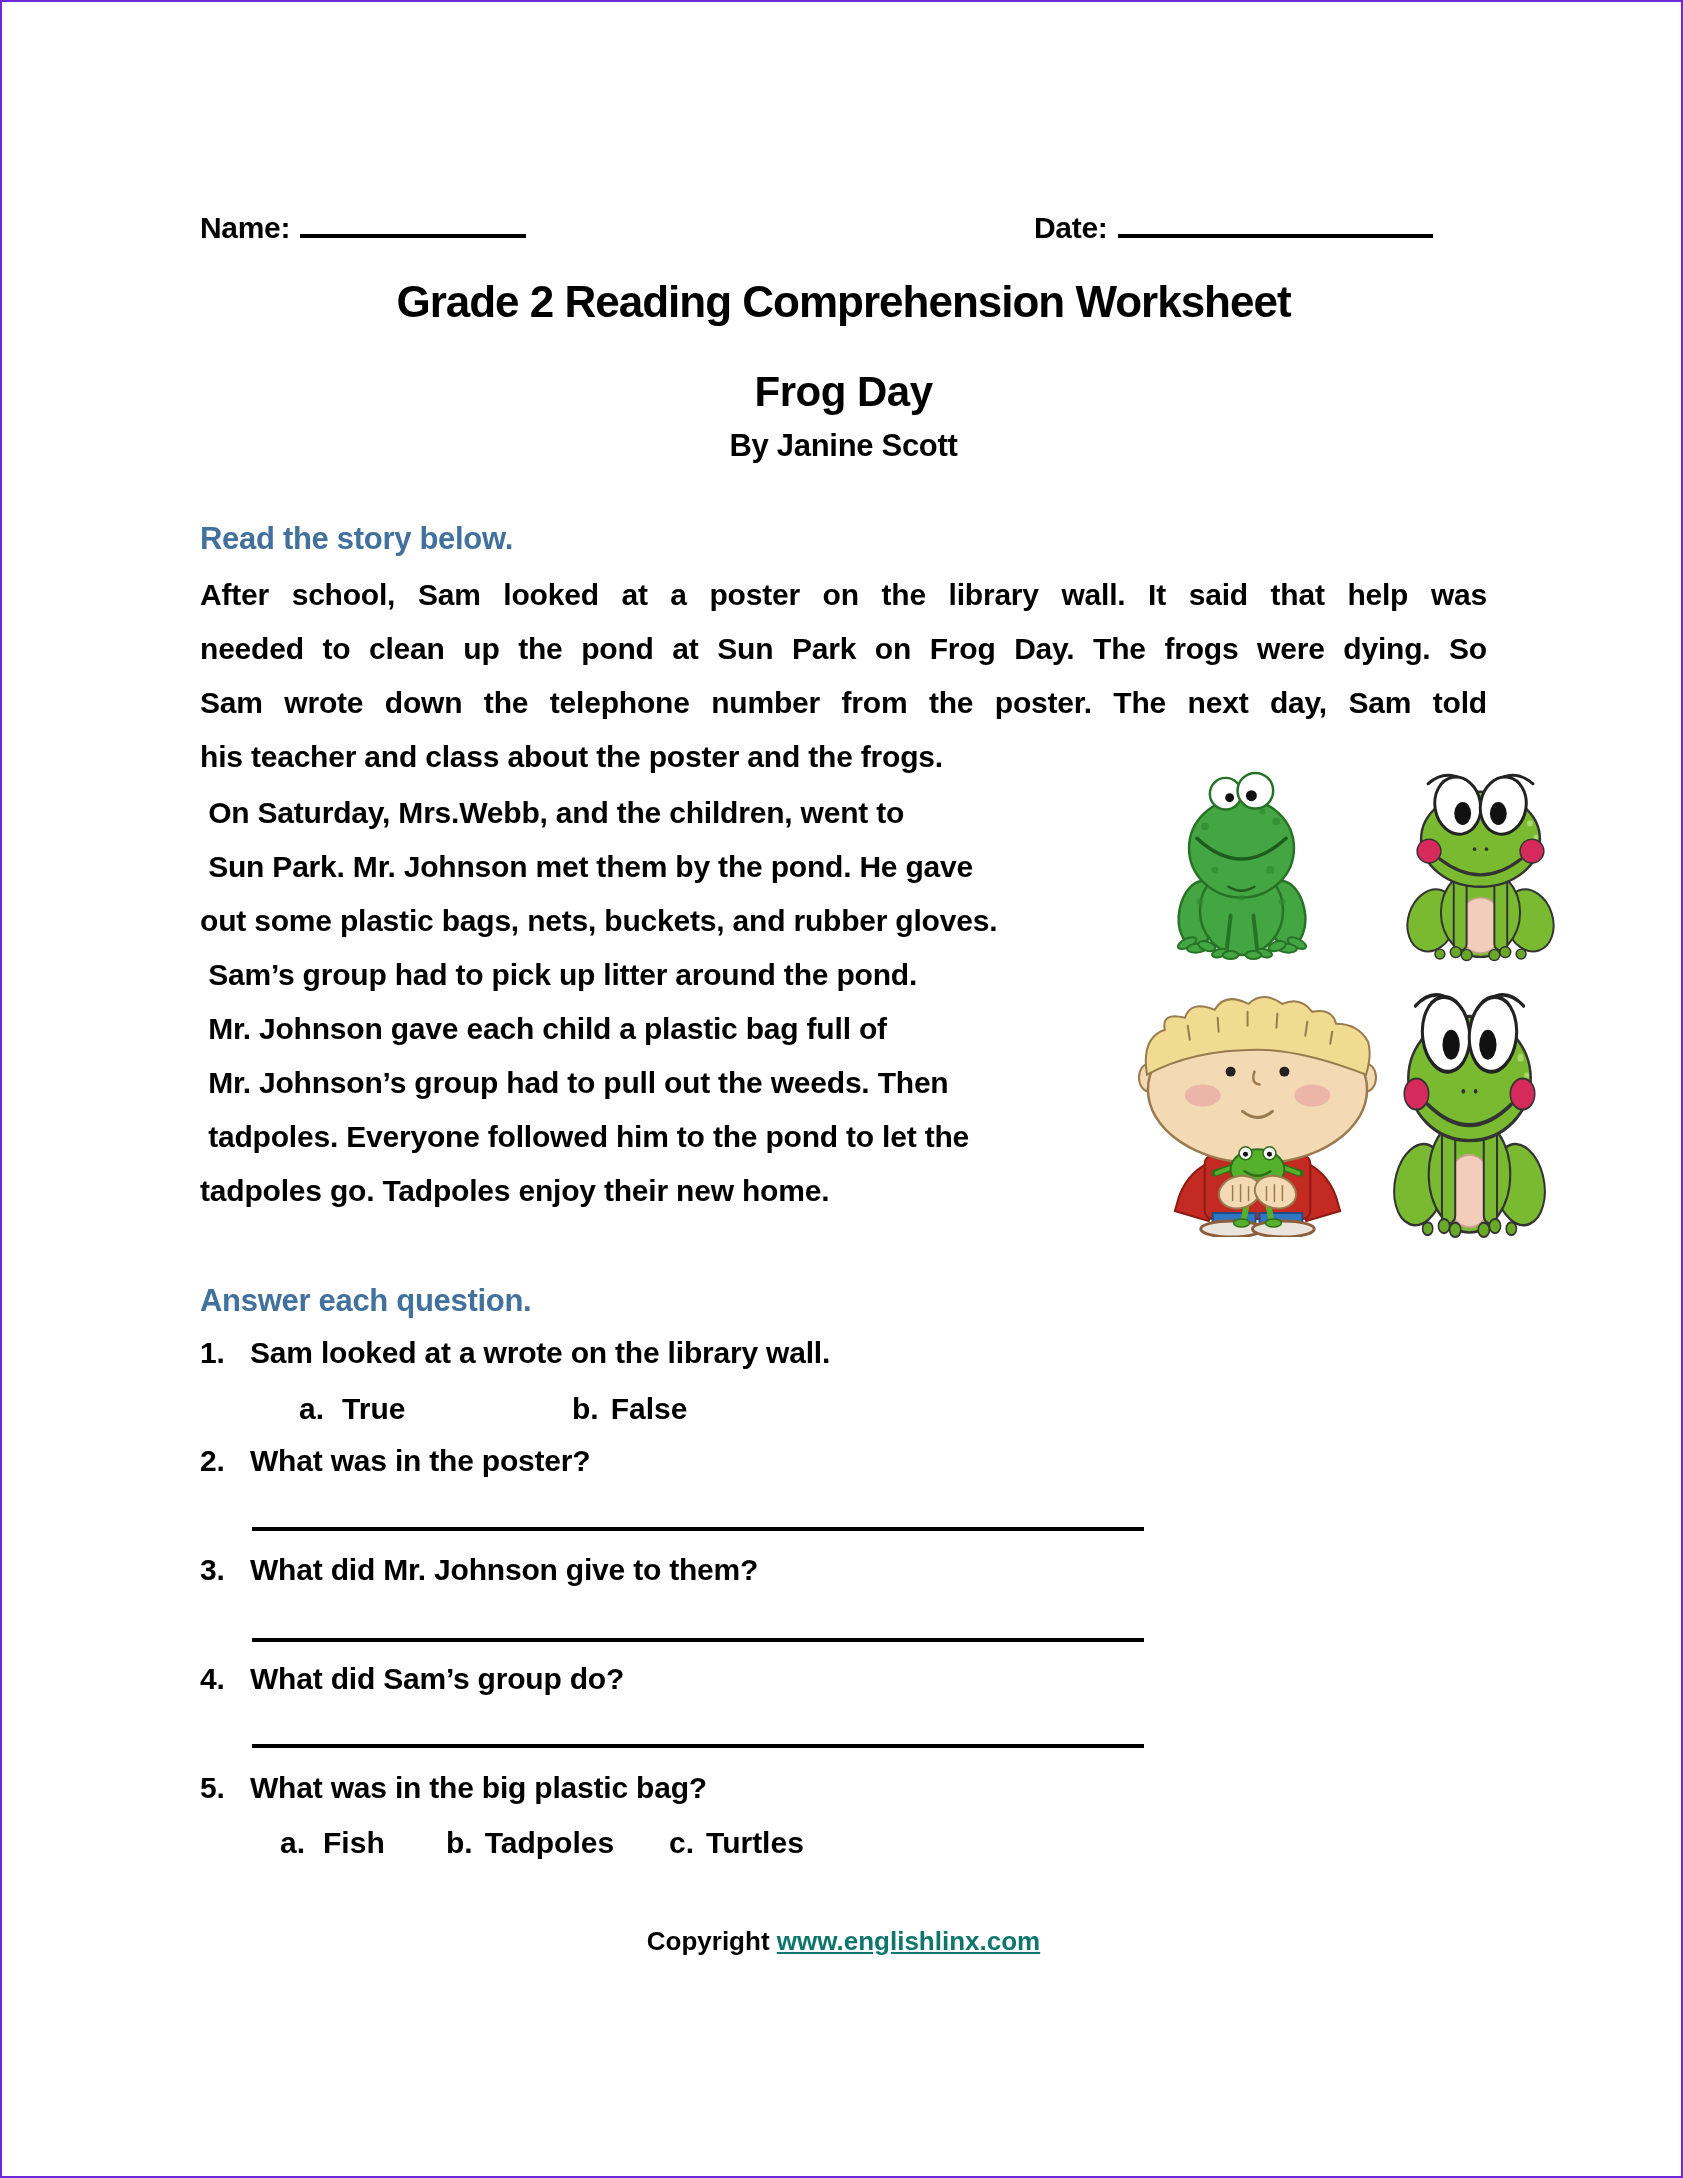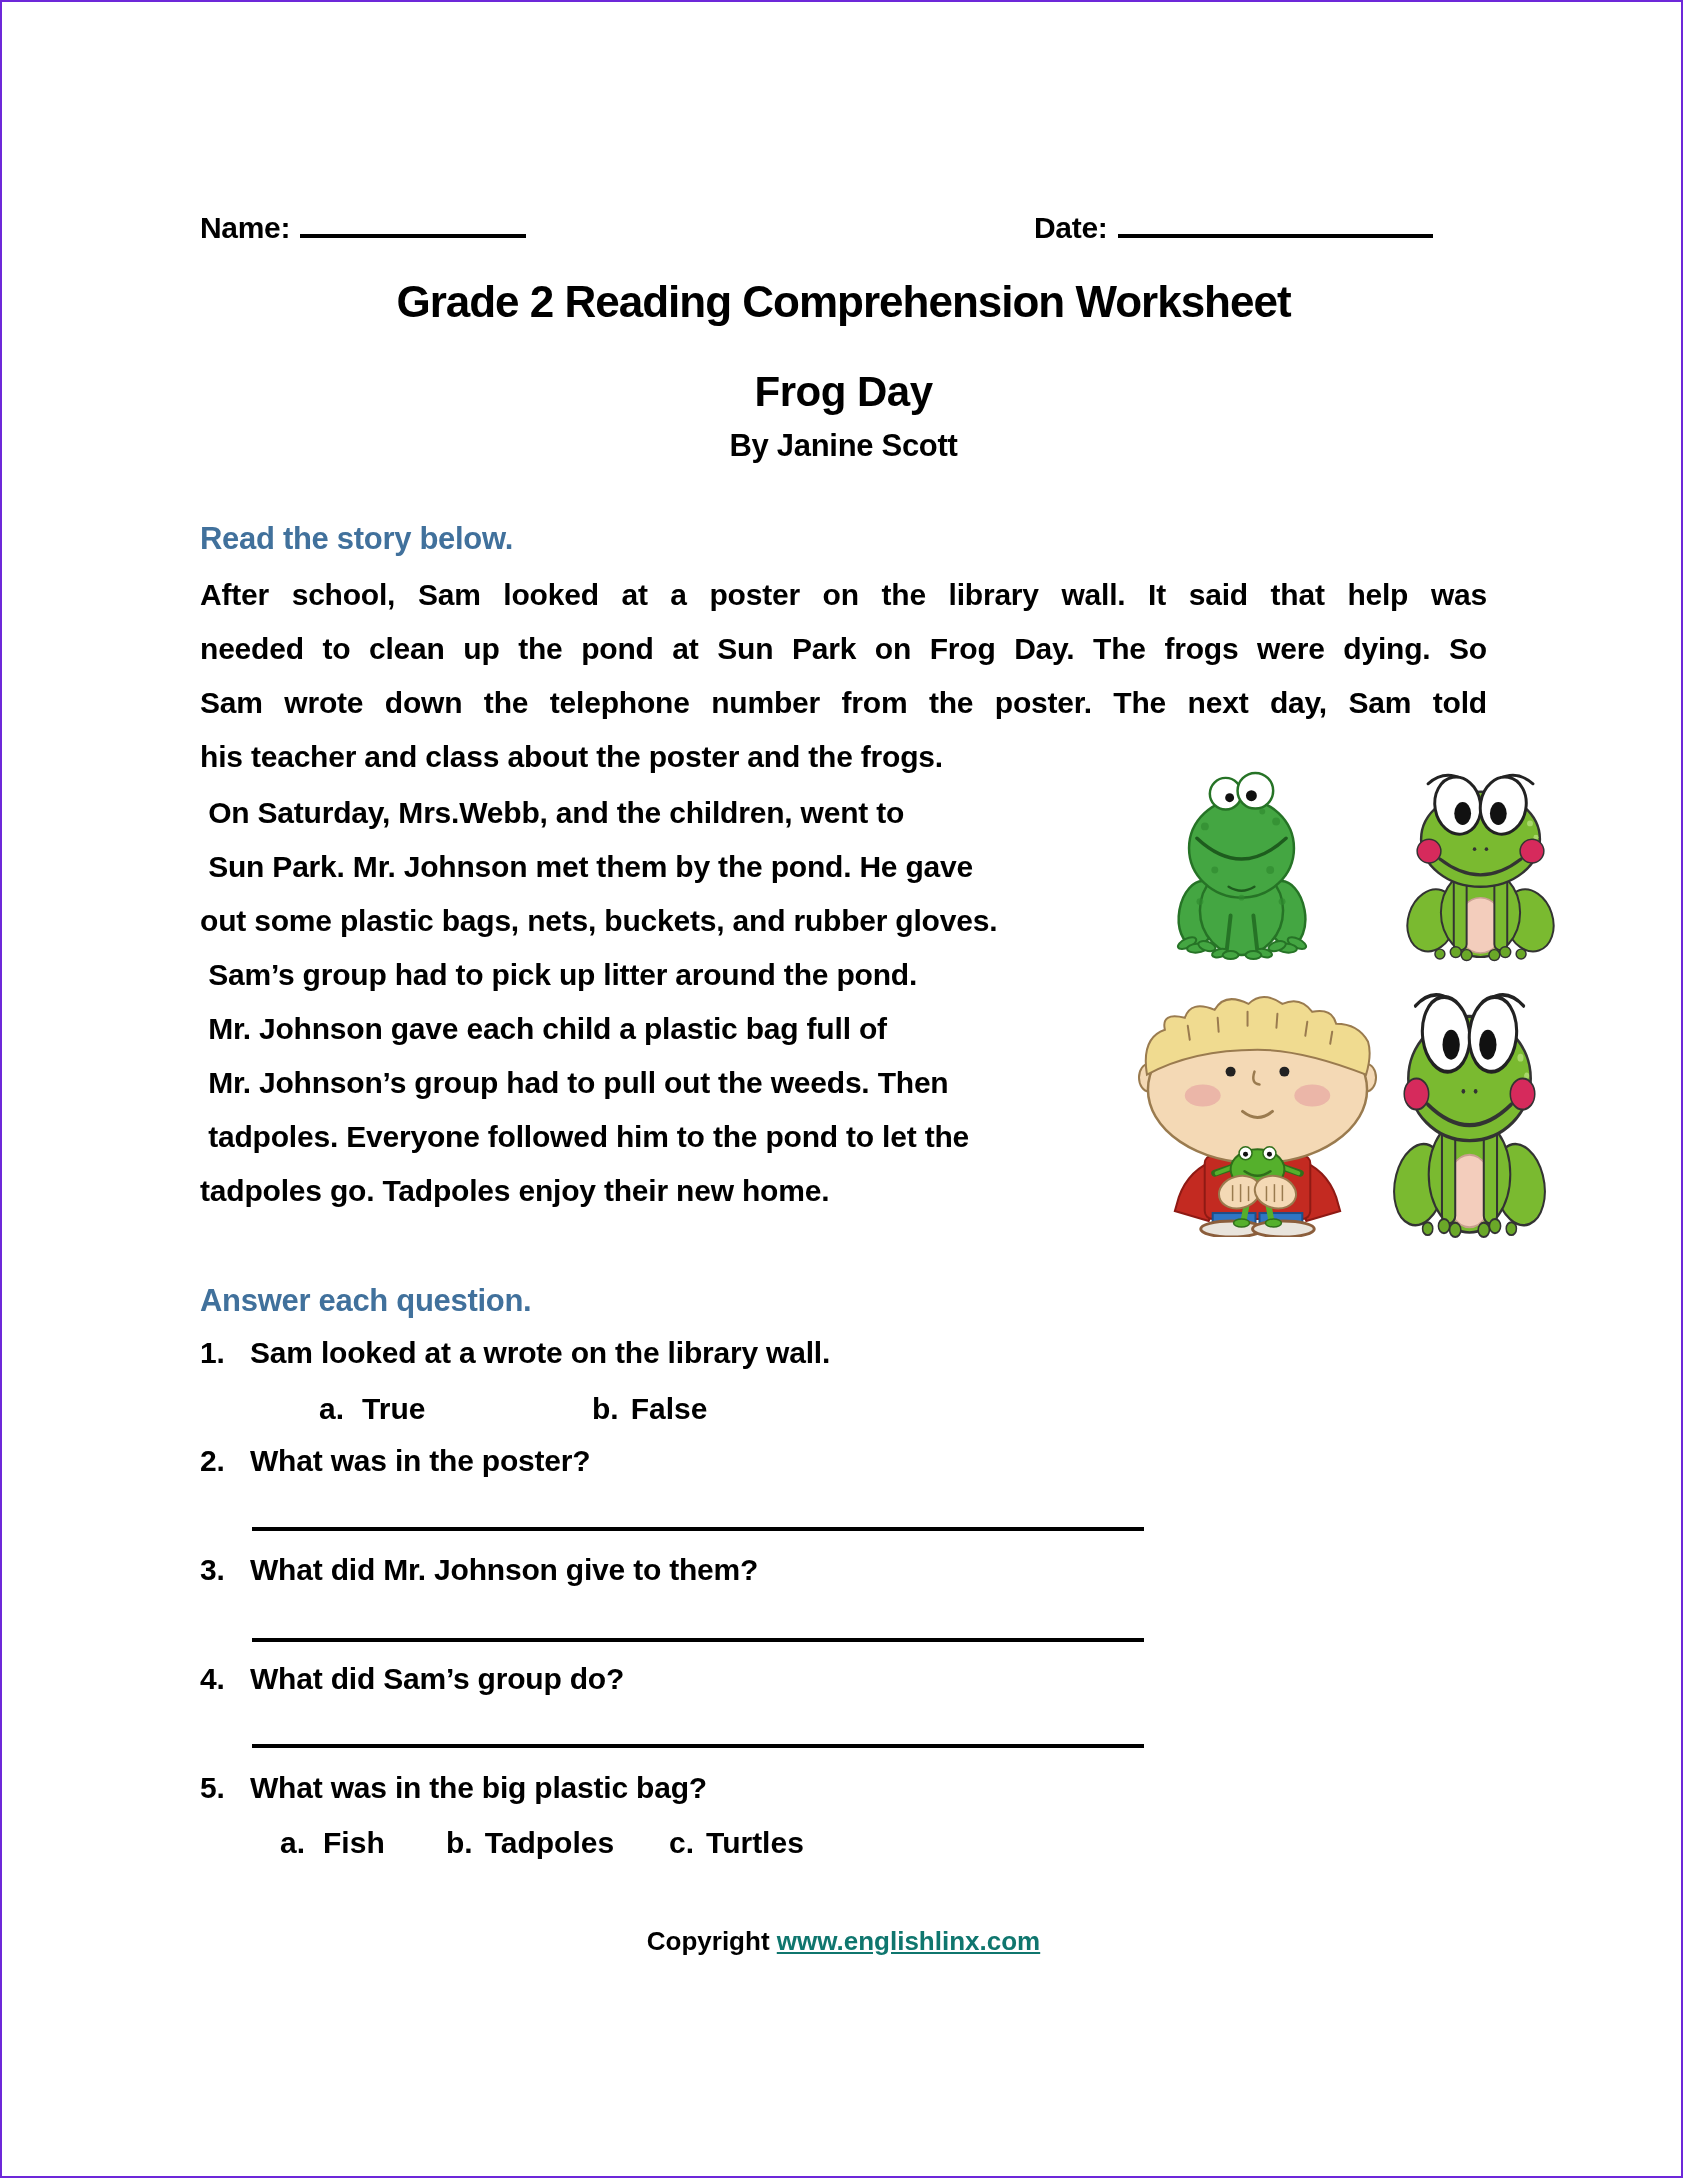--- a/index.html
+++ b/index.html
@@ -245,21 +245,21 @@
       <path d="M34 96 Q75 128 116 96" fill="none" stroke="#333" stroke-width="3.2" stroke-linecap="round"></path>
     </svg>
   </div>
 
   <div class="abs section-heading" style="left:198px;top:1281px;">Answer each question.</div>
 
   <div class="abs q-row" style="left:198px;top:1334px;width:1287px;">
     <span class="q-num">1.</span>
     <span>Sam looked at a wrote on the library wall.</span>
   </div>
-  <div class="abs" style="left:297px;top:1390px;width:1188px;height:40px;font-size:30px;margin-left:20px;">
+  <div class="abs" style="left:297px;top:1390px;width:1188px;height:40px;font-size:30px;">
     <span class="abs" style="left:0;">
       <span class="opt-label">a.</span><span class="opt-text" style="margin-left:18px;">True</span>
     </span>
     <span class="abs" style="left:273px;">
       <span class="opt-label">b.</span><span class="opt-text">False</span>
     </span>
   </div>
 
   <div class="abs q-row" style="left:198px;top:1442px;width:1287px;">
     <span class="q-num">2.</span>

